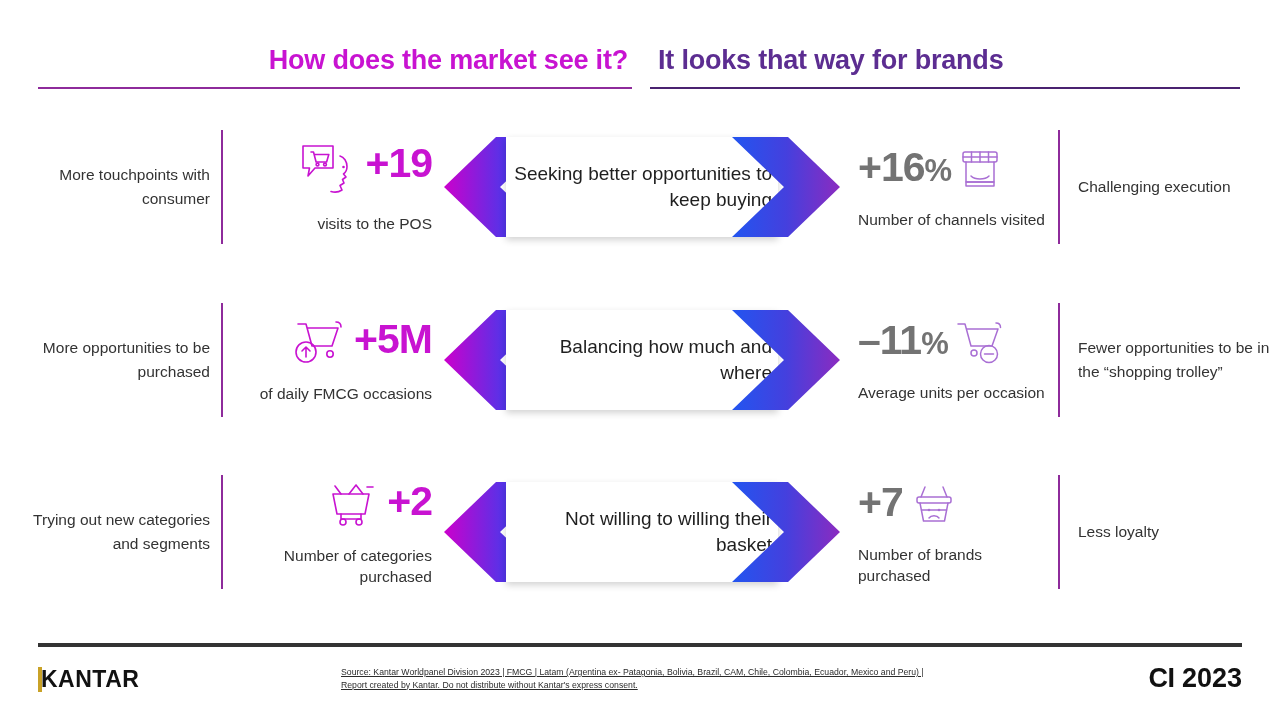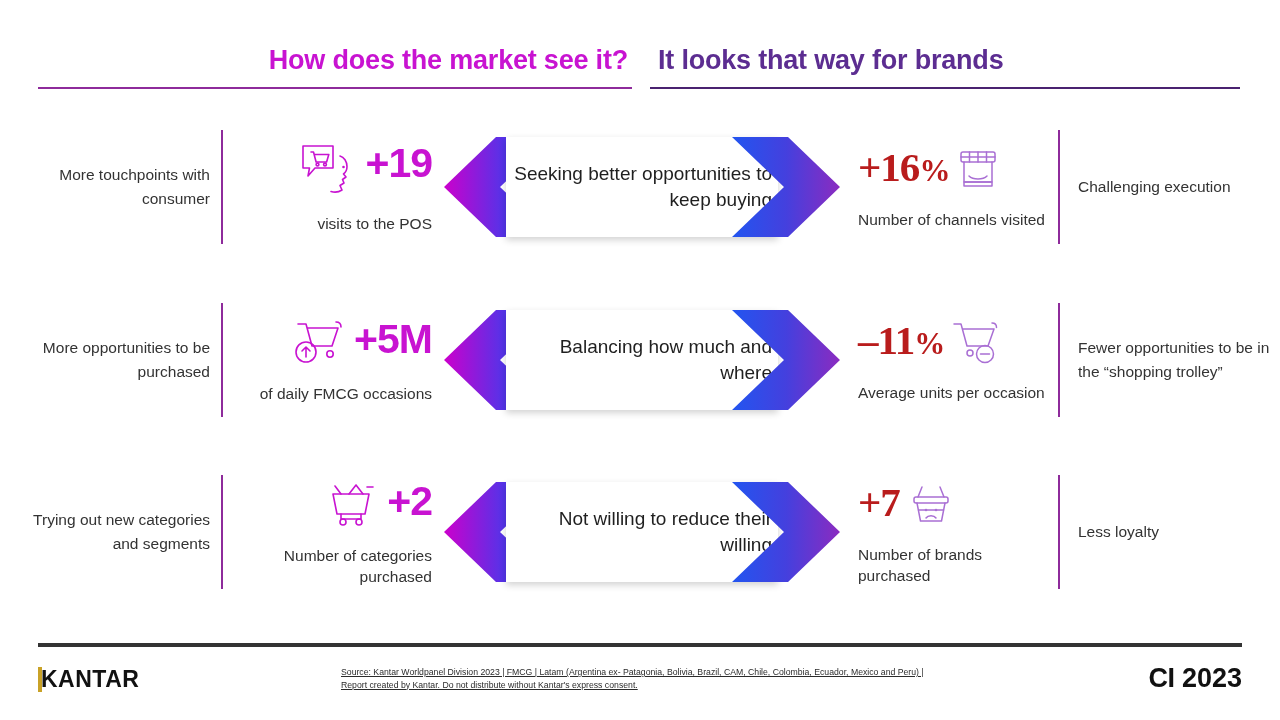--- a/index.html
+++ b/index.html
@@ -71,21 +71,21 @@
 
   .metric-top { display:flex; gap:6px; }
   .metric-left .metric-top  { justify-content:flex-end; }
   .metric-right .metric-top { justify-content:flex-start; }
 
   .big-num {
     font-size:41px; font-weight:bold; letter-spacing:-1px;
     line-height:46px; white-space:nowrap;
   }
   .big-num.pink   { color:#C813D1; }
-  .big-num.purple { color:#b91c1c;font-family:Liberation Serif, serif; }
+  .big-num.purple { color:#737373; }
   .big-num .pct { font-size:31px; }
 
   .metric-cap {
     font-size:15.5px; line-height:21px; color:#333; margin-top:15px;
     max-width:196px;
   }
 
   .icon-wrap { flex:0 0 auto; display:flex; align-items:center; }
 
   
@@ -324,21 +324,21 @@
             <linearGradient id="gL3" x1="0" y1="0" x2="1" y2="0">
           <stop offset="0" stop-color="#CC00CC"></stop>
               <stop offset="0.55" stop-color="#5533E8"></stop>
               <stop offset="1" stop-color="#1F5BF5"></stop>
         </linearGradient>
           </defs>
         <path d="M52 0 H108 L56 50 L108 100 H52 L0 50 Z" fill="url(#gL3)"></path>
       </svg>
     </div>
     <div class="banner-card">
-      <div class="banner-text">Not willing to reduce their willing</div>
+      <div class="banner-text">Not willing to willing their basket</div>
     </div>
     <div class="chev chev-right">
       <svg width="108" height="100" viewBox="0 0 108 100">
         <defs>
             <linearGradient id="gR3" x1="0" y1="0" x2="1" y2="0">
           <stop offset="0" stop-color="#2255F0"></stop>
               <stop offset="0.5" stop-color="#4440DE"></stop>
               <stop offset="1" stop-color="#8B2BC0"></stop>
         </linearGradient>
           </defs>

